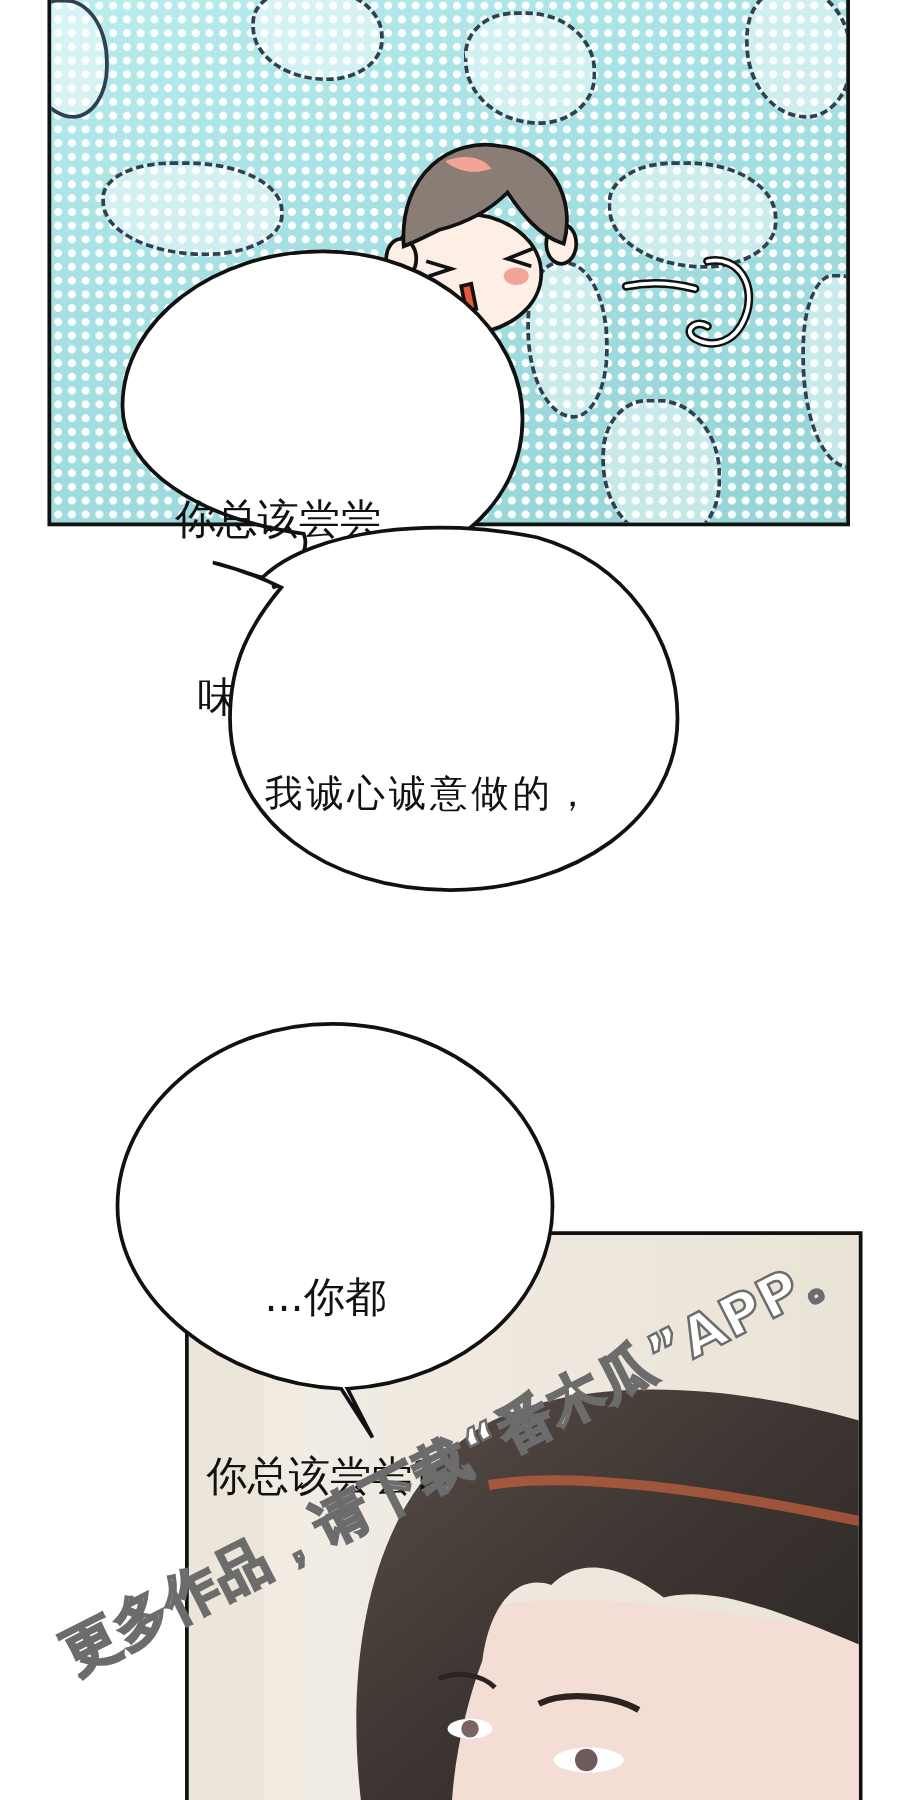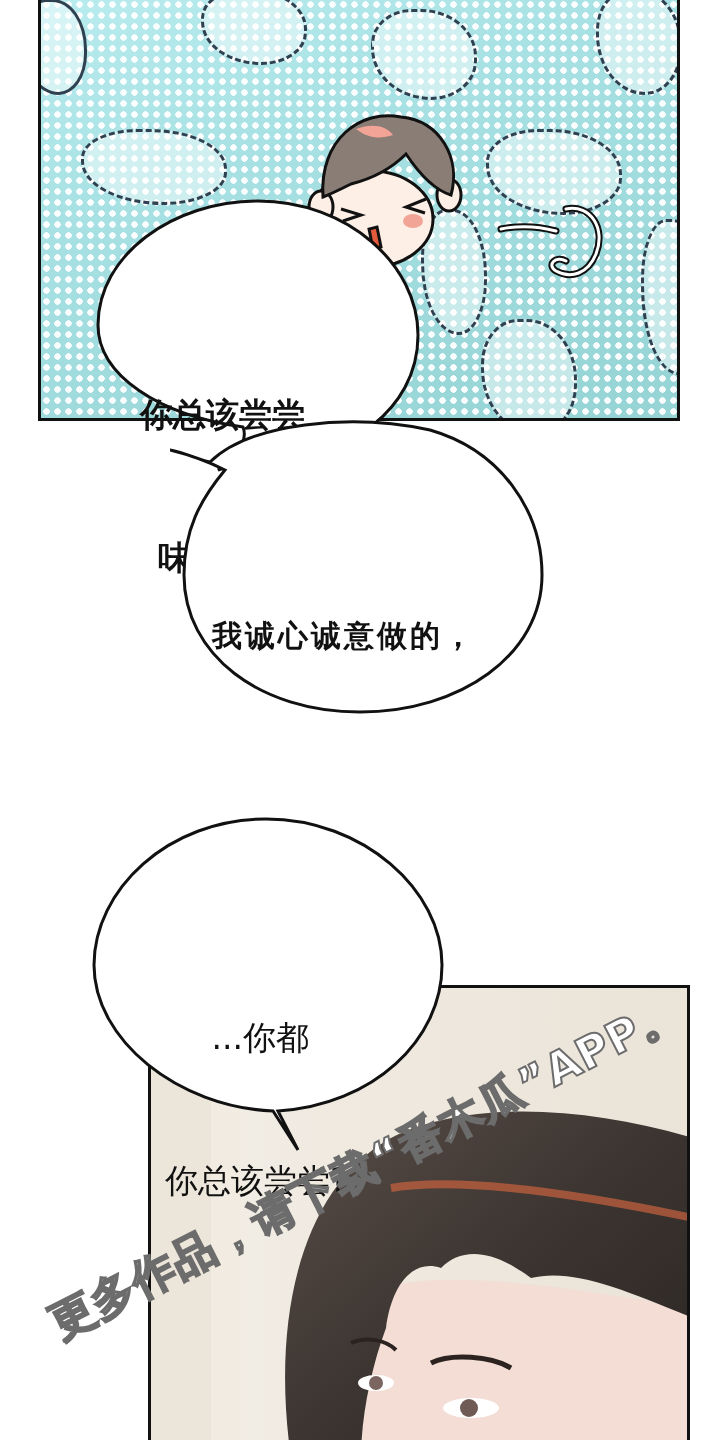--- a/index.html
+++ b/index.html
@@ -22,21 +22,21 @@
     background: rgba(255,255,255,0.45);
   }
   .chibi-head { position: absolute; }
   #panel-bottom {
     left: 148px; top: 985px; width: 542px; height: 470px;
     border: 3px solid #111;
     background: linear-gradient(90deg, #f3efe8 0%, #efe9df 40%, #e9e3d8 100%);
   }
   .bubble { position: absolute; }
   .bubble-text {
-    position: absolute; color: #111; text-align: center; font-weight: bold;
+    position: absolute; color: #111; text-align: center; font-weight: normal;
     line-height: 1.45; white-space: pre;
   }
   .watermark {
     position: absolute; left: 30px; top: 1160px; transform-origin: left top;
     transform: rotate(-27deg);
     font-size: 44px; font-weight: bold; color: #ffffff;
     -webkit-text-stroke: 2px #6c6c6c;
     letter-spacing: 1px; white-space: nowrap;
     font-family: "DejaVu Sans", sans-serif;
   }

